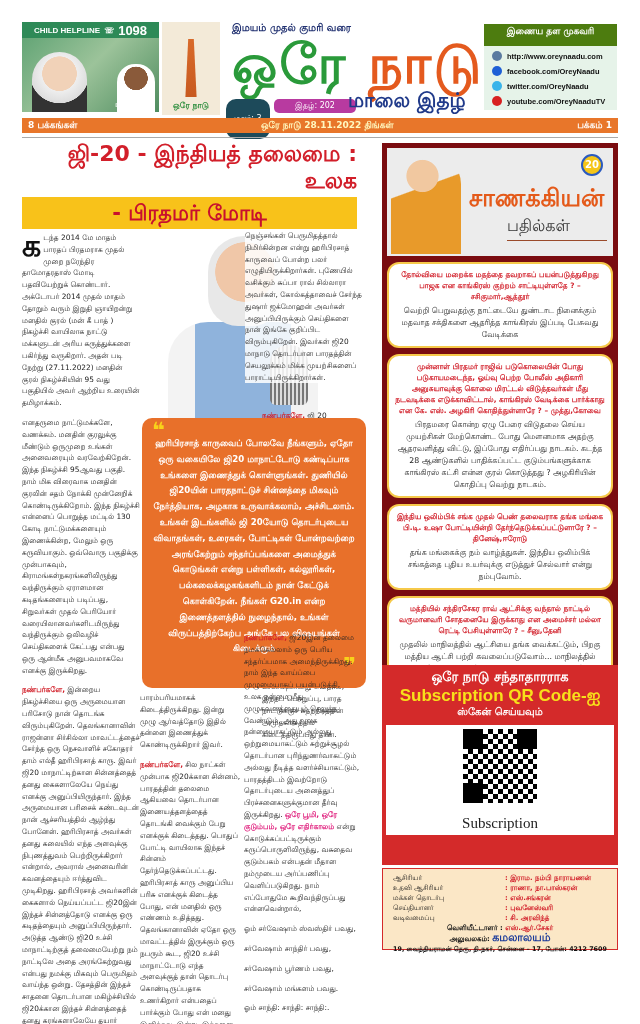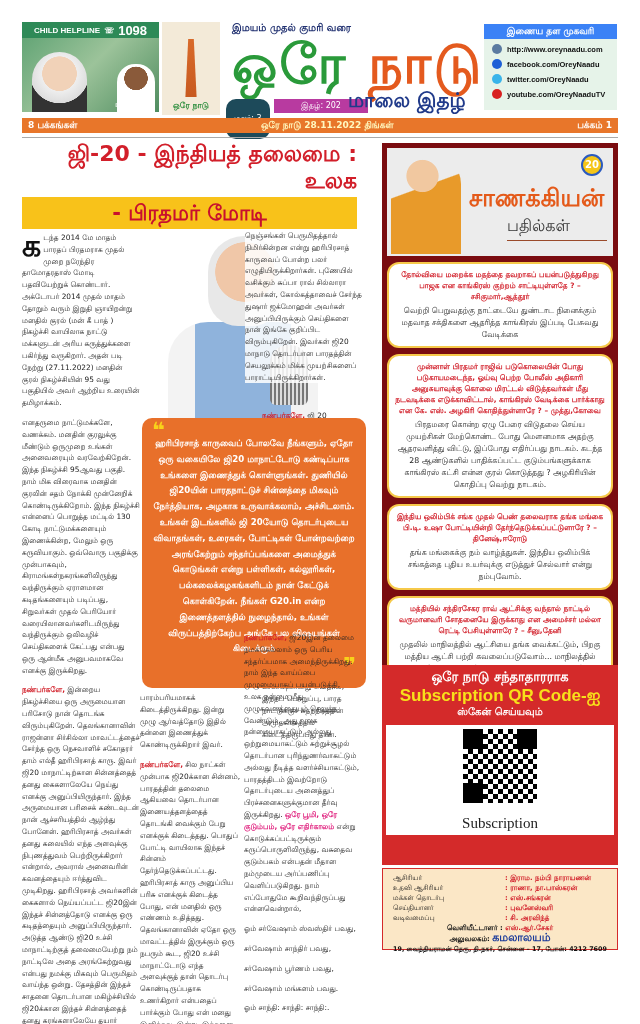--- a/index.html
+++ b/index.html
@@ -12,24 +12,24 @@
 #ad .face1{position:absolute;left:10px;top:30px;width:55px;height:62px;background:radial-gradient(circle at 50% 35%,#f1d2b8 35%,#eee 36%,#ddd 60%,#333 61%);border-radius:30px 30px 0 0}
 #ad .face2{position:absolute;left:95px;top:42px;width:38px;height:48px;background:radial-gradient(circle at 50% 30%,#8a5a3a 30%,#fff 31%);border-radius:18px 18px 0 0}
 #ad .cap{position:absolute;right:8px;bottom:4px;font-size:5px;color:#fff}
 #logo{left:162px;top:22px;width:58px;height:93px;background:#f3ead8;display:flex;flex-direction:column;align-items:center;justify-content:flex-end;padding-bottom:4px}
 #logo .pen{width:14px;height:58px;background:linear-gradient(#d86a2a,#c85a20);clip-path:polygon(30% 0,70% 0,90% 100%,10% 100%);margin-bottom:4px}
 #logo span{font-size:8px;color:#2f8f3f;font-weight:bold}
 #tag{left:232px;top:22px;font-size:10px;color:#203070;font-weight:bold}
 #brand{left:232px;top:34px;font:bold 54px "DejaVu Serif",serif;letter-spacing:2px;line-height:60px}
 #brand .g{color:#2a9a3a}#brand .o{color:#e45a1e}
 #malar{left:226px;top:99px;background:#1d4a5a;color:#fff;font-size:8px;padding:15px 8px;border-radius:10px}
-#idhal{left:274px;top:99px;background:#b83aa0;color:#fff;font-size:8px;padding:2px 27px;border-radius:0}
+#idhal{left:274px;top:99px;background:#b83aa0;color:#fff;font-size:8px;padding:2px 21px;border-radius:5px}
 #evening{left:348px;top:88px;font:bold 20px "DejaVu Sans",sans-serif;color:#203a8a}
 #web{left:484px;top:24px;width:133px;height:86px;background:#e6f3e9}
-#web .hd{background:#3b82f6;color:#fff;font-size:9px;font-weight:bold;text-align:center;height:15px;line-height:15px}
+#web .hd{background:#4d7c0f;color:#fff;font-size:9px;font-weight:bold;text-align:center;height:22px;line-height:15px}
 #web .row{display:flex;align-items:center;gap:5px;font:bold 7.5px "Liberation Sans",sans-serif;color:#111;margin:5px 0 0 8px}
 #web .ic{width:10px;height:10px;border-radius:50%;display:inline-block;flex:none}
 
 #bar{left:22px;top:118px;width:596px;height:15px;background:#e8762a;color:#fff;font-size:9px;font-weight:bold;display:flex;align-items:center;justify-content:space-between;padding:0 6px}
 #bar .mid{color:#fff8c0}
 #rule{left:22px;top:137px;width:596px;height:1px;background:#aaa}
 
 #hl{left:22px;top:140px;width:335px;text-align:right;color:#d21f2a;font:bold 22px "DejaVu Sans",sans-serif;line-height:27px}
 #byline{left:22px;top:197px;width:335px;height:32px;background:#f8c21a;color:#c8102e;font:bold 21px "DejaVu Sans",sans-serif;text-align:center;line-height:32px}
 

